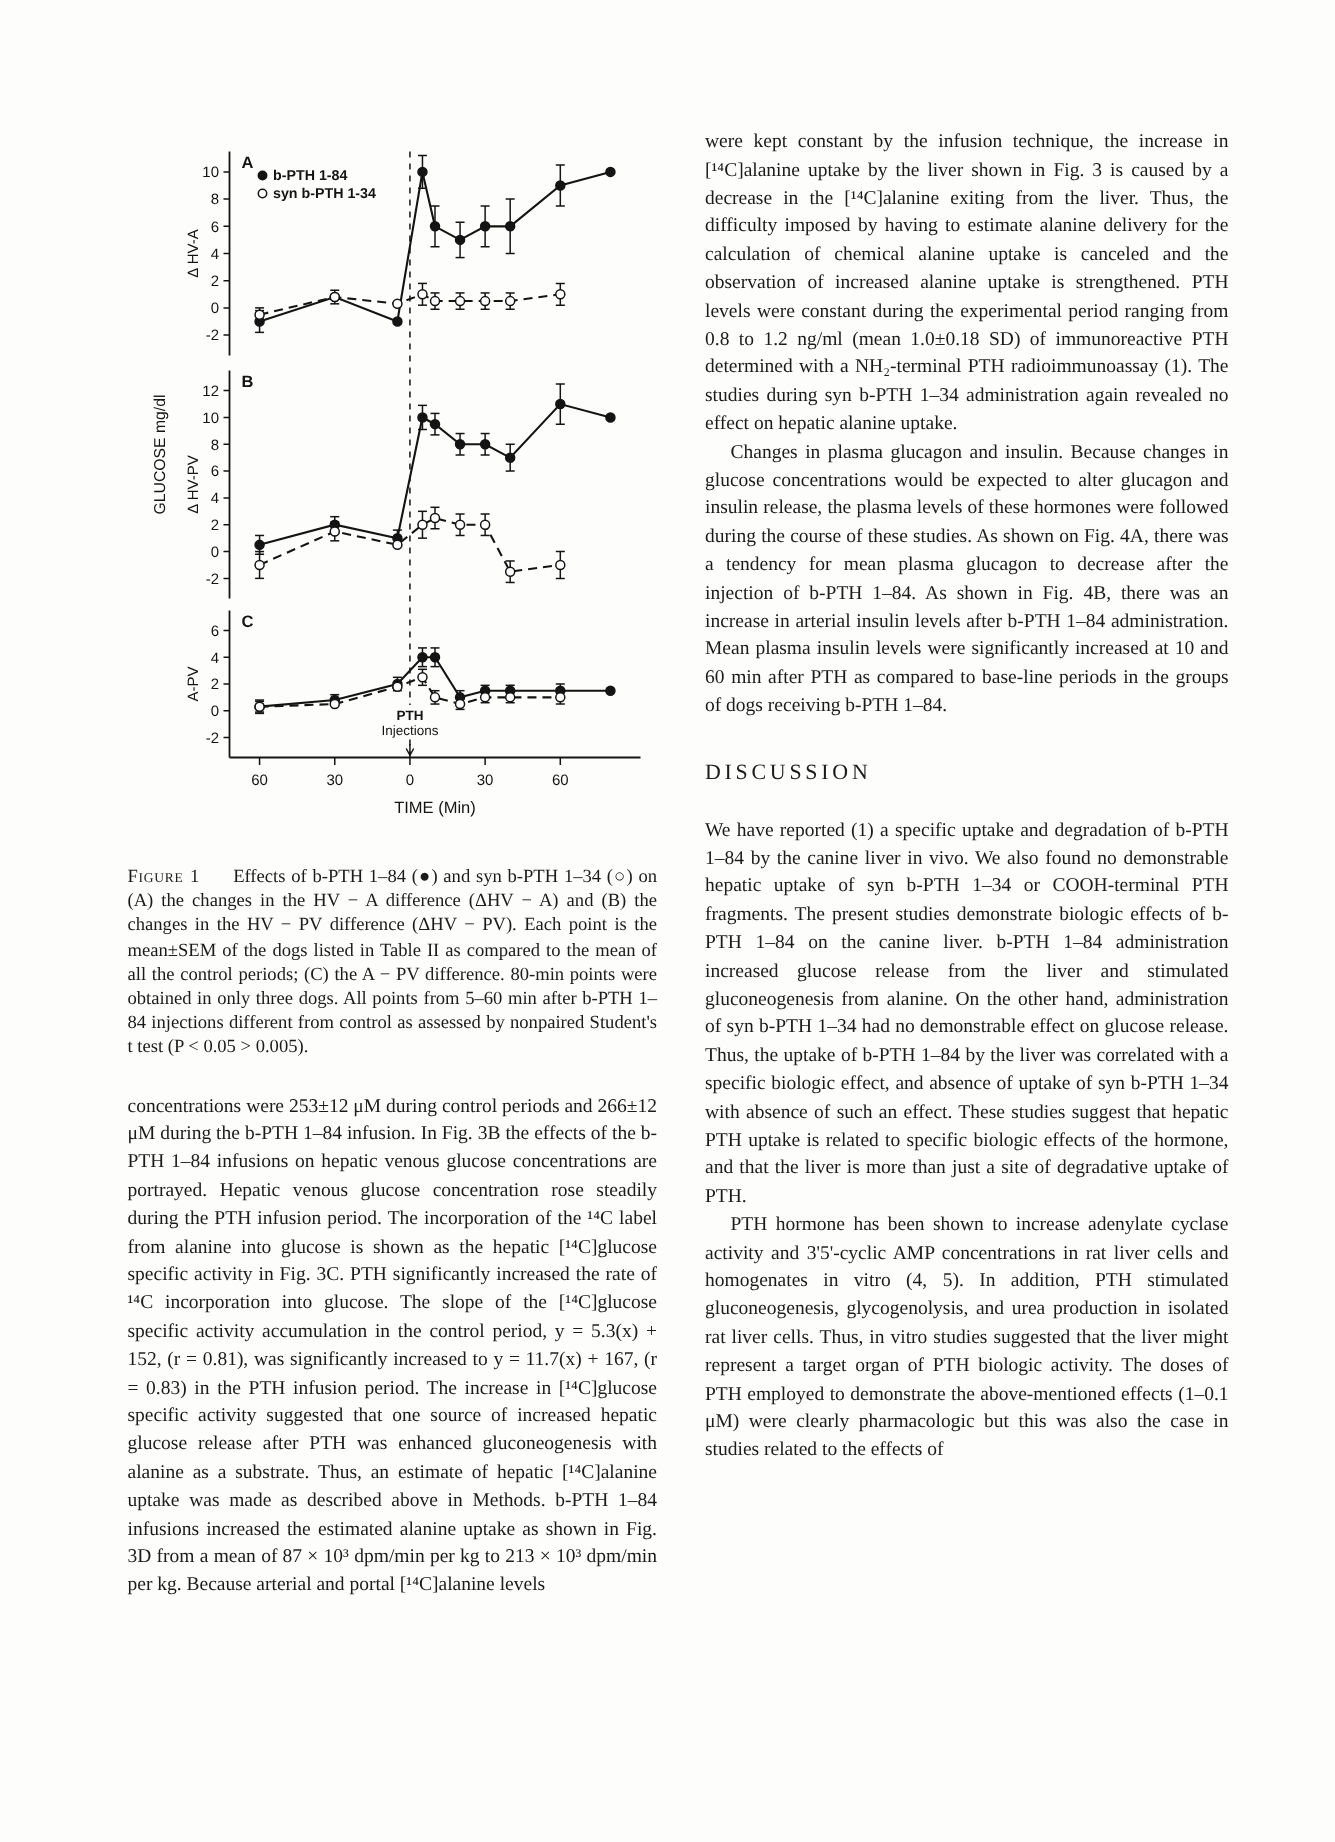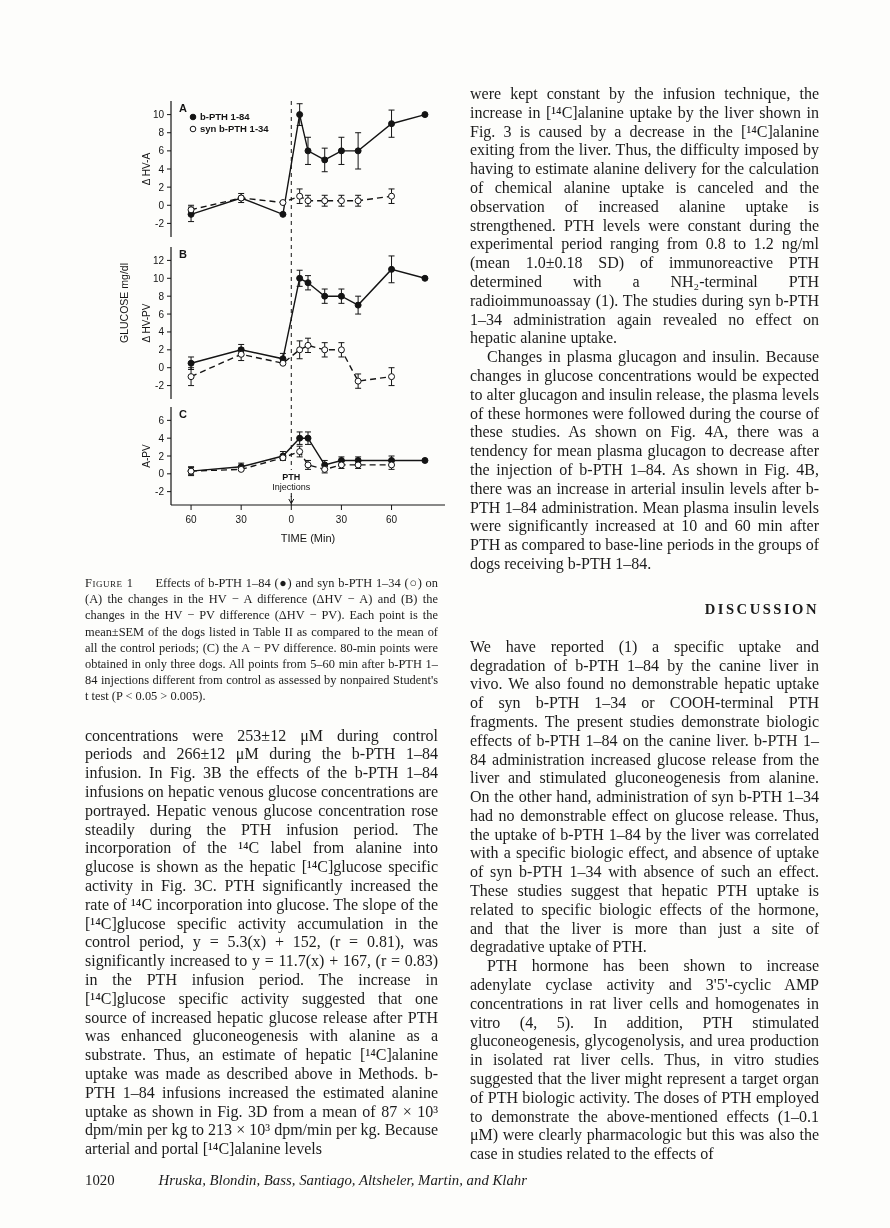--- a/index.html
+++ b/index.html
@@ -15,37 +15,37 @@
     background: #fdfdfb;
     color: #1b1b1b;
     overflow: hidden;
   }
   .column { position: absolute; top: 85px; }
   .column-left  { left: 85px;  width: 353px; }
   .column-right { left: 470px; width: 349px; }
 
   .body-par {
     margin: 0;
-    font-size: 16px;
+    font-size: 13px;
     line-height: 18.8px;
     text-align: justify;
   }
   .body-par.indent { text-indent: 17px; }
   .lead-italic { }
 
   .section-heading {
     margin: 27px 0 20px 0;
     font-size: 14.6px;
-    font-weight: 700;
+    font-weight: 400;
     letter-spacing: 2.5px;
-    text-align: right;
+    text-align: left;
   }
 
   .figure { margin: 0 0 22px 0; }
-  .chart-host { margin-left: 28px; }
+  .chart-host { margin-left: 10px; }
   .caption {
     margin-top: 14px;
     font-size: 12.4px;
     line-height: 16.2px;
     text-align: justify;
   }
   .caption-label {
     font-variant: small-caps;
     letter-spacing: 0.5px;
     margin-right: 22px;
@@ -367,17 +367,14 @@
     <p class="body-par">were kept constant by the infusion technique, the increase in [¹⁴C]alanine uptake by the liver shown in Fig. 3 is caused by a decrease in the [¹⁴C]alanine exiting from the liver. Thus, the difficulty imposed by having to estimate alanine delivery for the calculation of chemical alanine uptake is canceled and the observation of increased alanine uptake is strengthened. PTH levels were constant during the experimental period ranging from 0.8 to 1.2 ng/ml (mean 1.0±0.18 SD) of immunoreactive PTH determined with a NH₂-terminal PTH radioimmunoassay (1). The studies during syn b-PTH 1–34 administration again revealed no effect on hepatic alanine uptake.</p>
     <p class="body-par indent">
       <span class="lead-italic">Changes in plasma glucagon and insulin.</span>
       <span>Because changes in glucose concentrations would be expected to alter glucagon and insulin release, the plasma levels of these hormones were followed during the course of these studies. As shown on Fig. 4A, there was a tendency for mean plasma glucagon to decrease after the injection of b-PTH 1–84. As shown in Fig. 4B, there was an increase in arterial insulin levels after b-PTH 1–84 administration. Mean plasma insulin levels were significantly increased at 10 and 60 min after PTH as compared to base-line periods in the groups of dogs receiving b-PTH 1–84.</span>
     </p>
     <h2 class="section-heading">DISCUSSION</h2>
     <p class="body-par">We have reported (1) a specific uptake and degradation of b-PTH 1–84 by the canine liver in vivo. We also found no demonstrable hepatic uptake of syn b-PTH 1–34 or COOH-terminal PTH fragments. The present studies demonstrate biologic effects of b-PTH 1–84 on the canine liver. b-PTH 1–84 administration increased glucose release from the liver and stimulated gluconeogenesis from alanine. On the other hand, administration of syn b-PTH 1–34 had no demonstrable effect on glucose release. Thus, the uptake of b-PTH 1–84 by the liver was correlated with a specific biologic effect, and absence of uptake of syn b-PTH 1–34 with absence of such an effect. These studies suggest that hepatic PTH uptake is related to specific biologic effects of the hormone, and that the liver is more than just a site of degradative uptake of PTH.</p>
     <p class="body-par indent">PTH hormone has been shown to increase adenylate cyclase activity and 3'5'-cyclic AMP concentrations in rat liver cells and homogenates in vitro (4, 5). In addition, PTH stimulated gluconeogenesis, glycogenolysis, and urea production in isolated rat liver cells. Thus, in vitro studies suggested that the liver might represent a target organ of PTH biologic activity. The doses of PTH employed to demonstrate the above-mentioned effects (1–0.1 μM) were clearly pharmacologic but this was also the case in studies related to the effects of</p>
   </div>
 
-  <div class="footer">
-    <span class="page-number">1020</span><span class="running-authors">Hruska, Blondin, Bass, Santiago, Altsheler, Martin, and Klahr</span>
-  </div>
 
 </div>
 
 </body></html>

